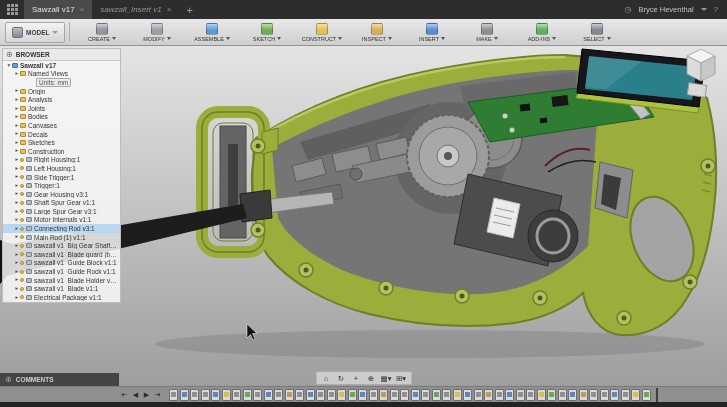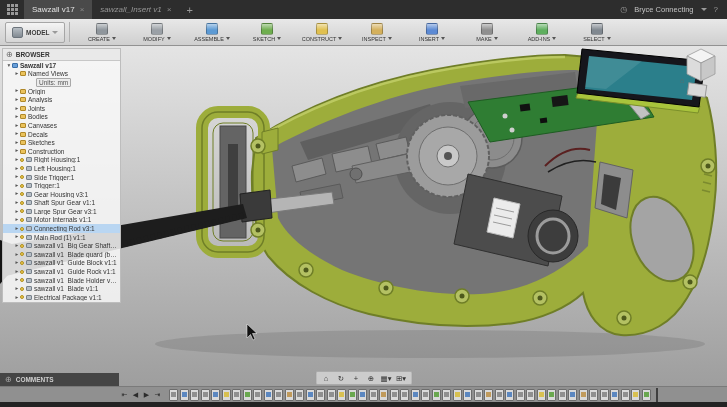--- a/index.html
+++ b/index.html
@@ -104,21 +104,21 @@
       </div>
 
       <div class="tab inactive">
         <span>sawzall_Insert v1</span>
         <span class="close">×</span>
       </div>
     </div>
   <span class="newtab">+</span>
   <div class="tb-right">
     <span class="mini">◷</span>
-    <span>Bryce Connecting</span>
+    <span>Bryce Heventhal</span>
     <span class="caret-down"></span>
     <span class="mini">?</span>
   </div>
 </div>
 
 <div class="toolbar">
   <div class="model-btn">
     <span class="model-ico"></span>
     <span>MODEL</span>
     <span class="caret-down"></span>

